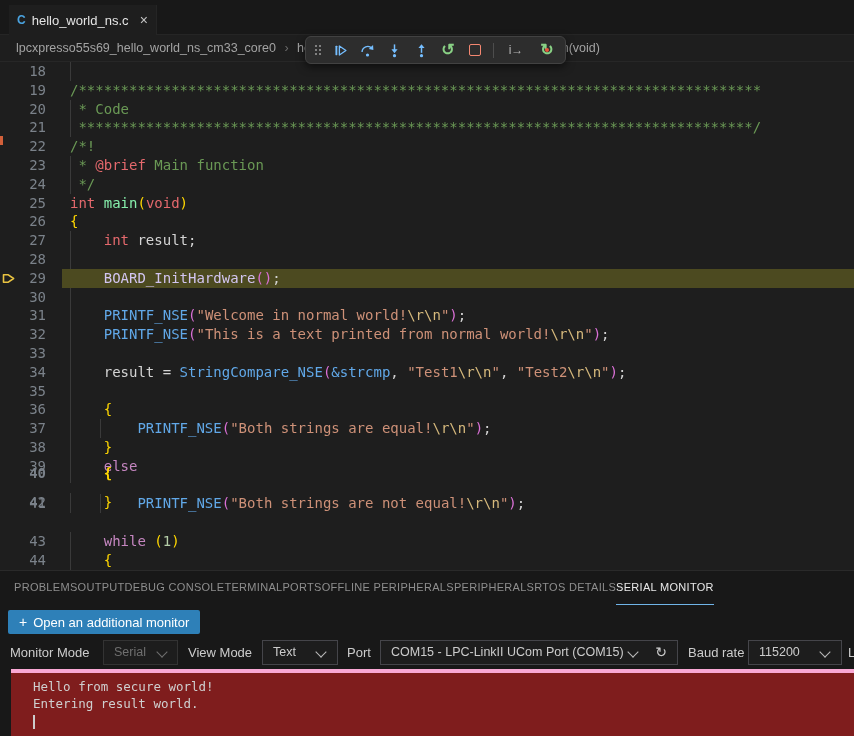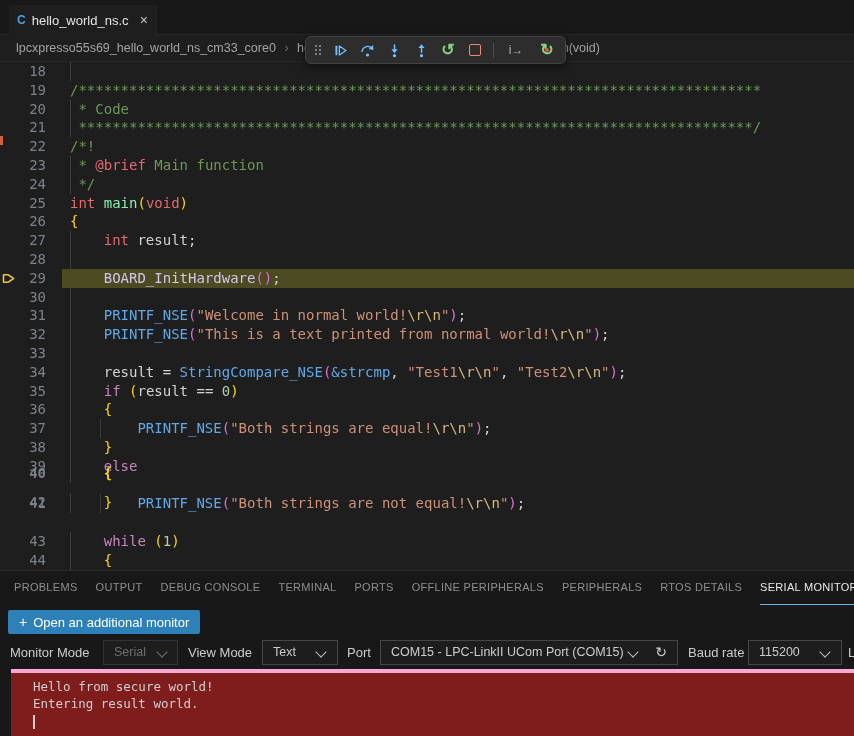--- a/index.html
+++ b/index.html
@@ -53,21 +53,21 @@
   .cur-arrow{position:absolute;left:2px;top:4px;}
   .left-mark{position:absolute;left:0;top:74px;width:3px;height:9px;background:#d2603a;}
 
   .c-pln{color:#d4d4d4}.c-cm{color:#6a9955}.c-kw{color:#e5696d}.c-ctl{color:#c586c0}
   .c-fn{color:#86efac}.c-fnc{color:#d2c5f0}.c-mac{color:#61a8e8}.c-str{color:#ce9178}
   .c-esc{color:#d7ba7d}.c-num{color:#b5cea8}.c-p1{color:#ffd700}.c-p2{color:#da70d6}
 
   
   .panel{position:absolute;left:0;top:570px;width:854px;height:166px;background:#181818;
          border-top:1px solid #2a2a2a;box-sizing:border-box;}
-  .panel-tabs{position:absolute;left:0;top:0;width:778px;height:38px;display:flex;gap:18px;
+  .panel-tabs{position:absolute;left:0;top:0;width:778px;height:38px;display:flex;
               padding-left:14px;box-sizing:border-box;align-items:flex-start;}
   .ptab{color:#8e8e8e;font-size:11px;letter-spacing:.3px;line-height:32px;height:33px;
         border-bottom:1px solid transparent;white-space:nowrap;}
   .ptab.active{color:#e8e8e8;border-bottom-color:#70b4e8;}
 
   .button-row{position:absolute;left:0;top:38px;width:854px;height:27px;}
   .open-btn{position:absolute;left:8px;top:1px;height:24px;background:#2e80b8;color:#fff;
             border:0;border-radius:2px;font-size:13px;font-family:"Liberation Sans",sans-serif;
             padding:0 11px;display:flex;align-items:center;gap:6px;}
   .plus{font-size:14px;font-weight:400;line-height:14px;}
@@ -166,21 +166,21 @@
         <div class="code-line" style="top: 169.2px;"><span class="guide" style="left: 70px;"></span><span class="lnum">27</span><span class="ltext"><span class="c-pln">    </span><span class="c-kw">int</span><span class="c-pln"> result;</span></span></div>
         <div class="code-line" style="top: 188px;"><span class="guide" style="left: 70px;"></span><span class="lnum">28</span><span class="ltext"></span></div>
         <div class="code-line current" style="top: 206.8px;"><span class="lnum">29</span><svg class="cur-arrow" width="13" height="11" viewBox="0 0 13 11">
             <path d="M1.5 1.8 H6.3 L11.6 5.5 L6.3 9.2 H1.5 Z" fill="none" stroke="#e9c341" stroke-width="1.6" stroke-linejoin="round"></path>
           </svg><span class="ltext"><span class="c-pln">    </span><span class="c-fnc">BOARD_InitHardware</span><span class="c-p2">()</span><span class="c-pln">;</span></span></div>
         <div class="code-line" style="top: 225.6px;"><span class="guide" style="left: 70px;"></span><span class="lnum">30</span><span class="ltext"></span></div>
         <div class="code-line" style="top: 244.4px;"><span class="guide" style="left: 70px;"></span><span class="lnum">31</span><span class="ltext"><span class="c-pln">    </span><span class="c-mac">PRINTF_NSE</span><span class="c-p2">(</span><span class="c-str">"Welcome in normal world!</span><span class="c-esc">\r\n</span><span class="c-str">"</span><span class="c-p2">)</span><span class="c-pln">;</span></span></div>
         <div class="code-line" style="top: 263.2px;"><span class="guide" style="left: 70px;"></span><span class="lnum">32</span><span class="ltext"><span class="c-pln">    </span><span class="c-mac">PRINTF_NSE</span><span class="c-p2">(</span><span class="c-str">"This is a text printed from normal world!</span><span class="c-esc">\r\n</span><span class="c-str">"</span><span class="c-p2">)</span><span class="c-pln">;</span></span></div>
         <div class="code-line" style="top: 282px;"><span class="guide" style="left: 70px;"></span><span class="lnum">33</span><span class="ltext"></span></div>
         <div class="code-line" style="top: 300.8px;"><span class="guide" style="left: 70px;"></span><span class="lnum">34</span><span class="ltext"><span class="c-pln">    result = </span><span class="c-mac">StringCompare_NSE</span><span class="c-p2">(</span><span class="c-mac">&amp;strcmp</span><span class="c-pln">, </span><span class="c-str">"Test1</span><span class="c-esc">\r\n</span><span class="c-str">"</span><span class="c-pln">, </span><span class="c-str">"Test2</span><span class="c-esc">\r\n</span><span class="c-str">"</span><span class="c-p2">)</span><span class="c-pln">;</span></span></div>
-        <div class="code-line" style="top: 319.6px;"><span class="guide" style="left: 70px;"></span><span class="lnum">35</span><span class="ltext"><span class="c-pln">    </span><span class="c-ctl">if</span><span class="c-pln"> </span><span class="c-p1">(</span><span class="c-pln">result == </span><span class="c-num">0</span><span class="c-p1">)</span></span></div>
+        <div class="code-line" style="top: 319.6px;"><span class="guide" style="left: 70px;"></span><span class="lnum">35</span></div>
         <div class="code-line" style="top: 338.4px;"><span class="guide" style="left: 70px;"></span><span class="lnum">36</span><span class="ltext"><span class="c-pln">    </span><span class="c-p1">{</span></span></div>
         <div class="code-line" style="top: 357.2px;"><span class="guide" style="left: 70px;"></span><span class="guide" style="left: 100.1px;"></span><span class="lnum">37</span><span class="ltext"><span class="c-pln">        </span><span class="c-mac">PRINTF_NSE</span><span class="c-p2">(</span><span class="c-str">"Both strings are equal!</span><span class="c-esc">\r\n</span><span class="c-str">"</span><span class="c-p2">)</span><span class="c-pln">;</span></span></div>
         <div class="code-line" style="top: 376px;"><span class="guide" style="left: 70px;"></span><span class="lnum">38</span><span class="ltext"><span class="c-pln">    </span><span class="c-p1">}</span></span></div>
         <div class="code-line" style="top: 394.8px;"><span class="guide" style="left: 70px;"></span><span class="lnum">39</span><span class="ltext"><span class="c-pln">    </span><span class="c-ctl">else</span></span></div>
         <div class="code-line" style="top: 402px; font-weight: bold;"><span class="guide" style="left: 70px;"></span><span class="lnum">40</span><span class="ltext"><span class="c-pln">    </span><span class="c-p1">{</span></span></div>
         <div class="code-line" style="top: 432.4px;"><span class="guide" style="left: 70px;"></span><span class="guide" style="left: 100.1px;"></span><span class="lnum">41</span><span class="ltext"><span class="c-pln">        </span><span class="c-mac">PRINTF_NSE</span><span class="c-p2">(</span><span class="c-str">"Both strings are not equal!</span><span class="c-esc">\r\n</span><span class="c-str">"</span><span class="c-p2">)</span><span class="c-pln">;</span></span></div>
         <div class="code-line" style="top: 431px;"><span class="guide" style="left: 70px;"></span><span class="lnum">42</span><span class="ltext"><span class="c-pln">    </span><span class="c-p1">}</span></span></div>
         <div class="code-line" style="top: 470px;"><span class="guide" style="left: 70px;"></span><span class="lnum">43</span><span class="ltext"><span class="c-pln">    </span><span class="c-ctl">while</span><span class="c-pln"> </span><span class="c-p1">(</span><span class="c-num">1</span><span class="c-p1">)</span></span></div>
         <div class="code-line" style="top: 488.8px;"><span class="guide" style="left: 70px;"></span><span class="lnum">44</span><span class="ltext"><span class="c-pln">    </span><span class="c-p1">{</span></span></div>
       </div>

